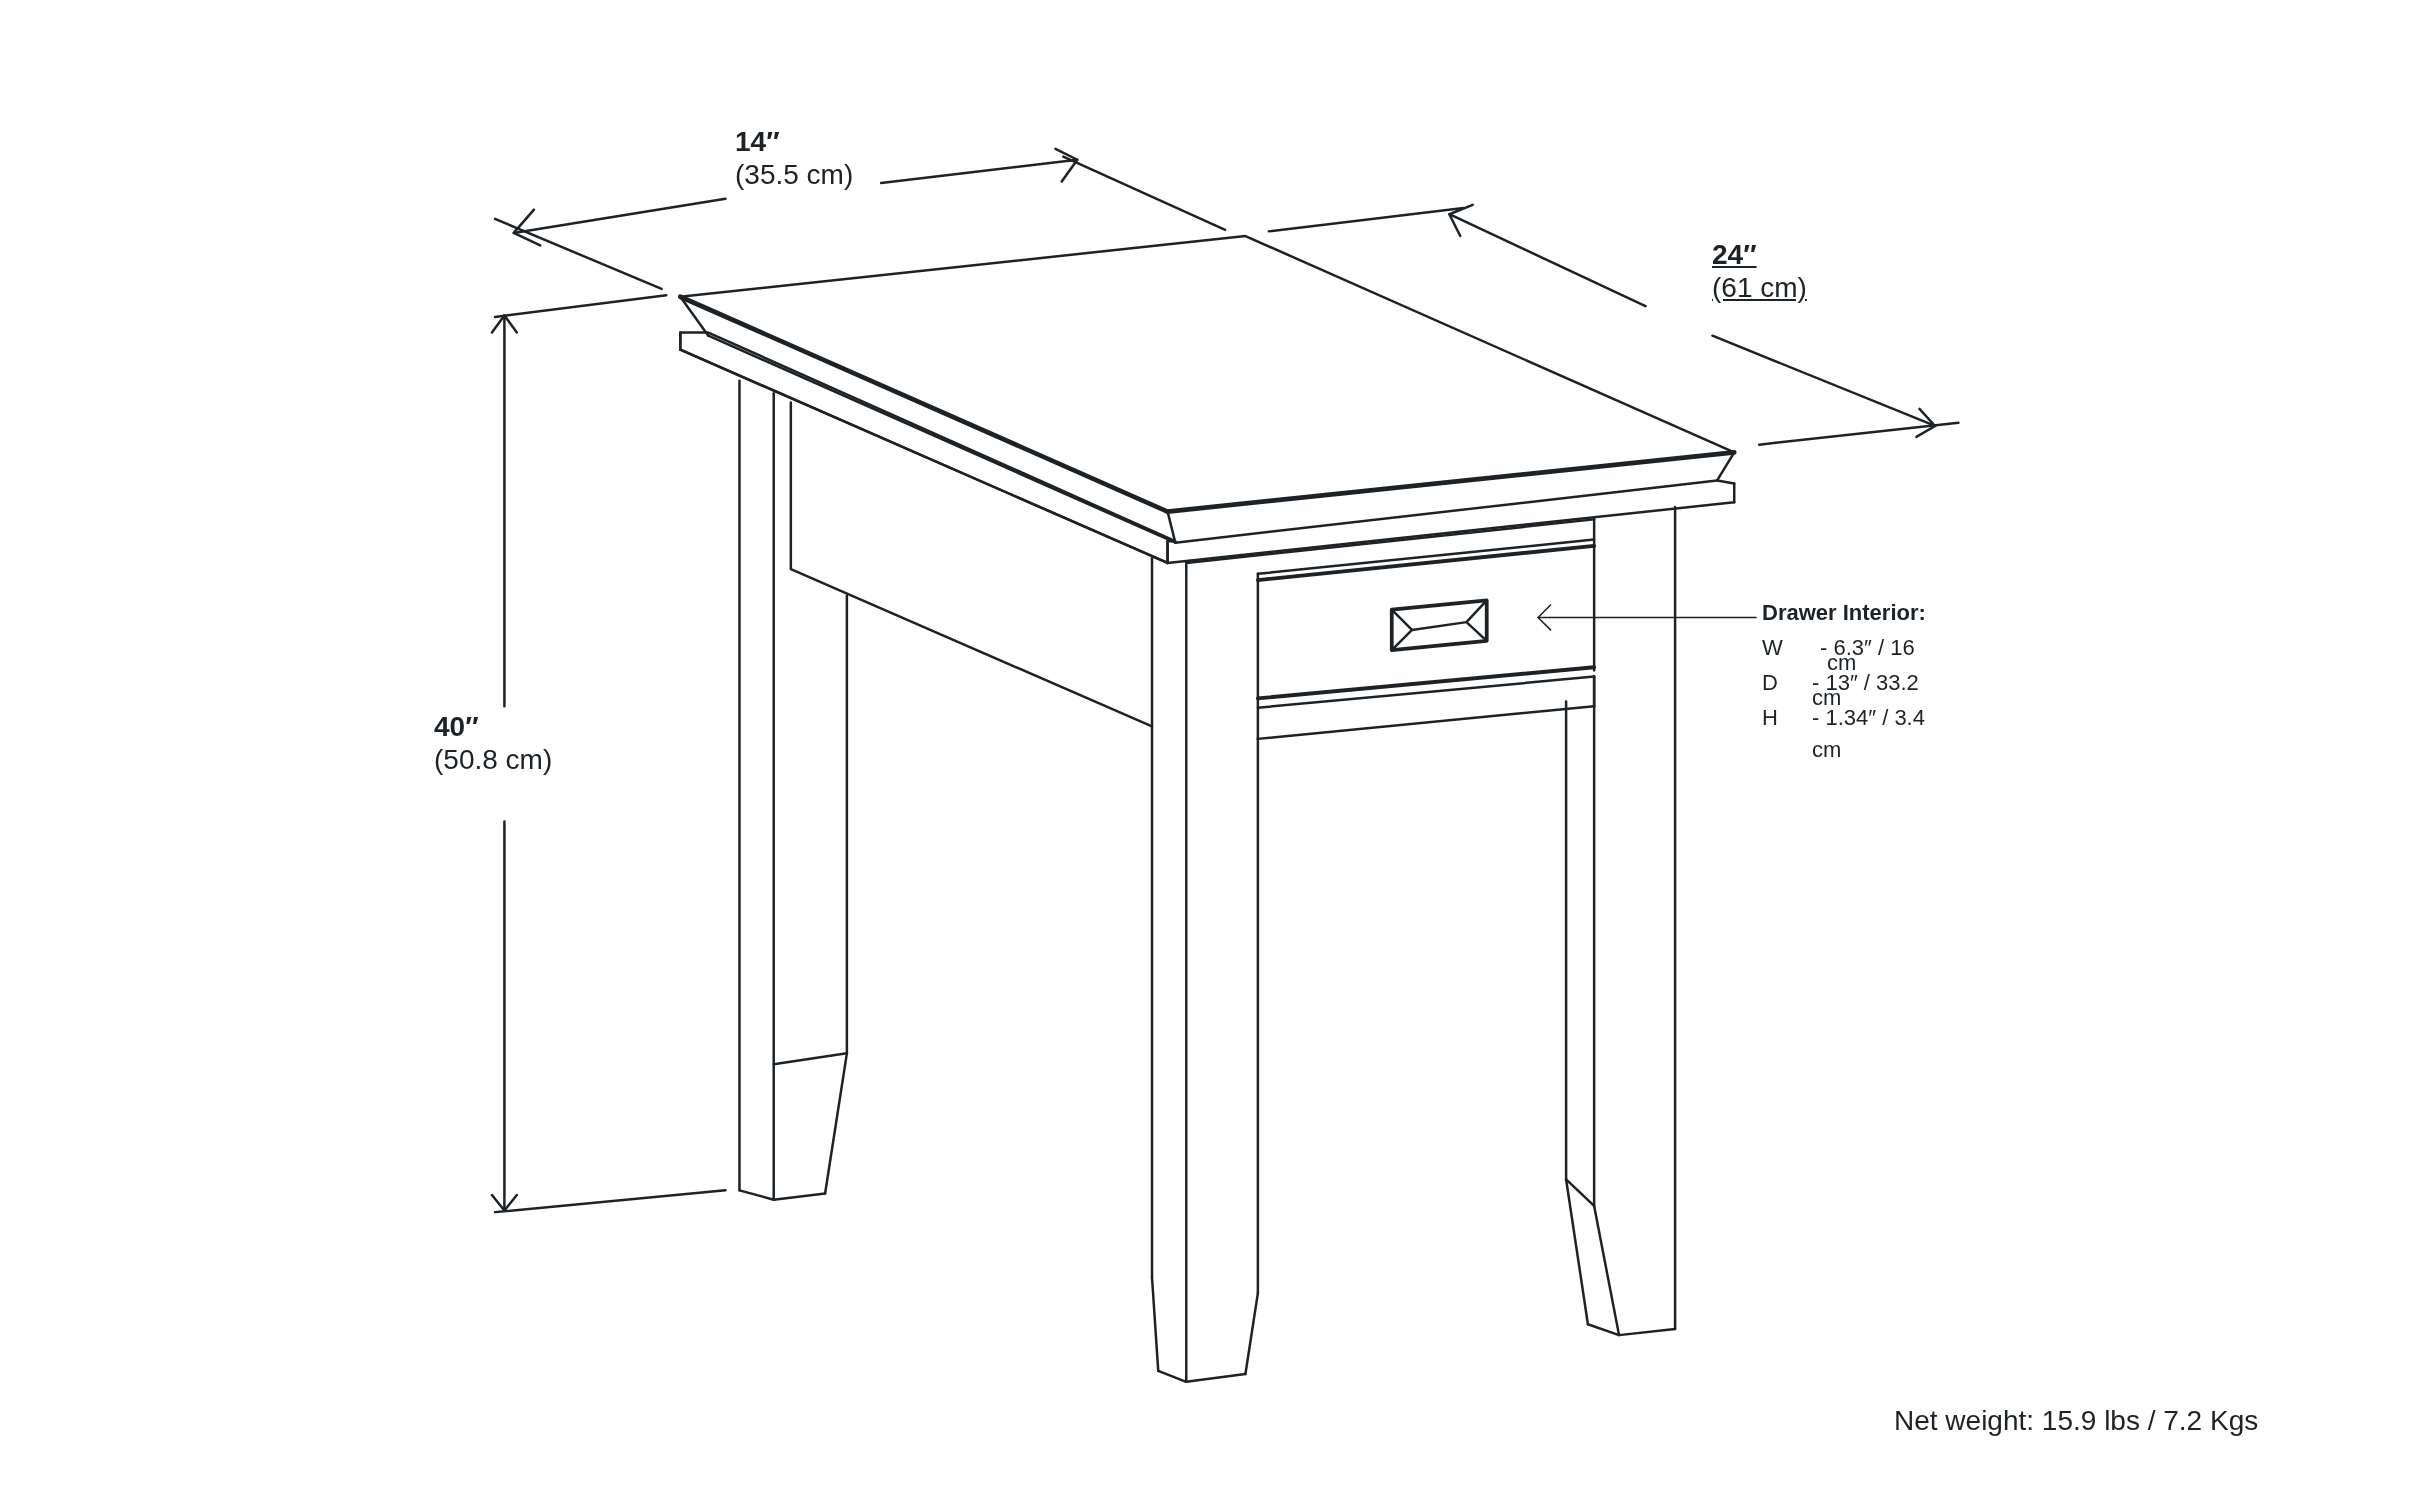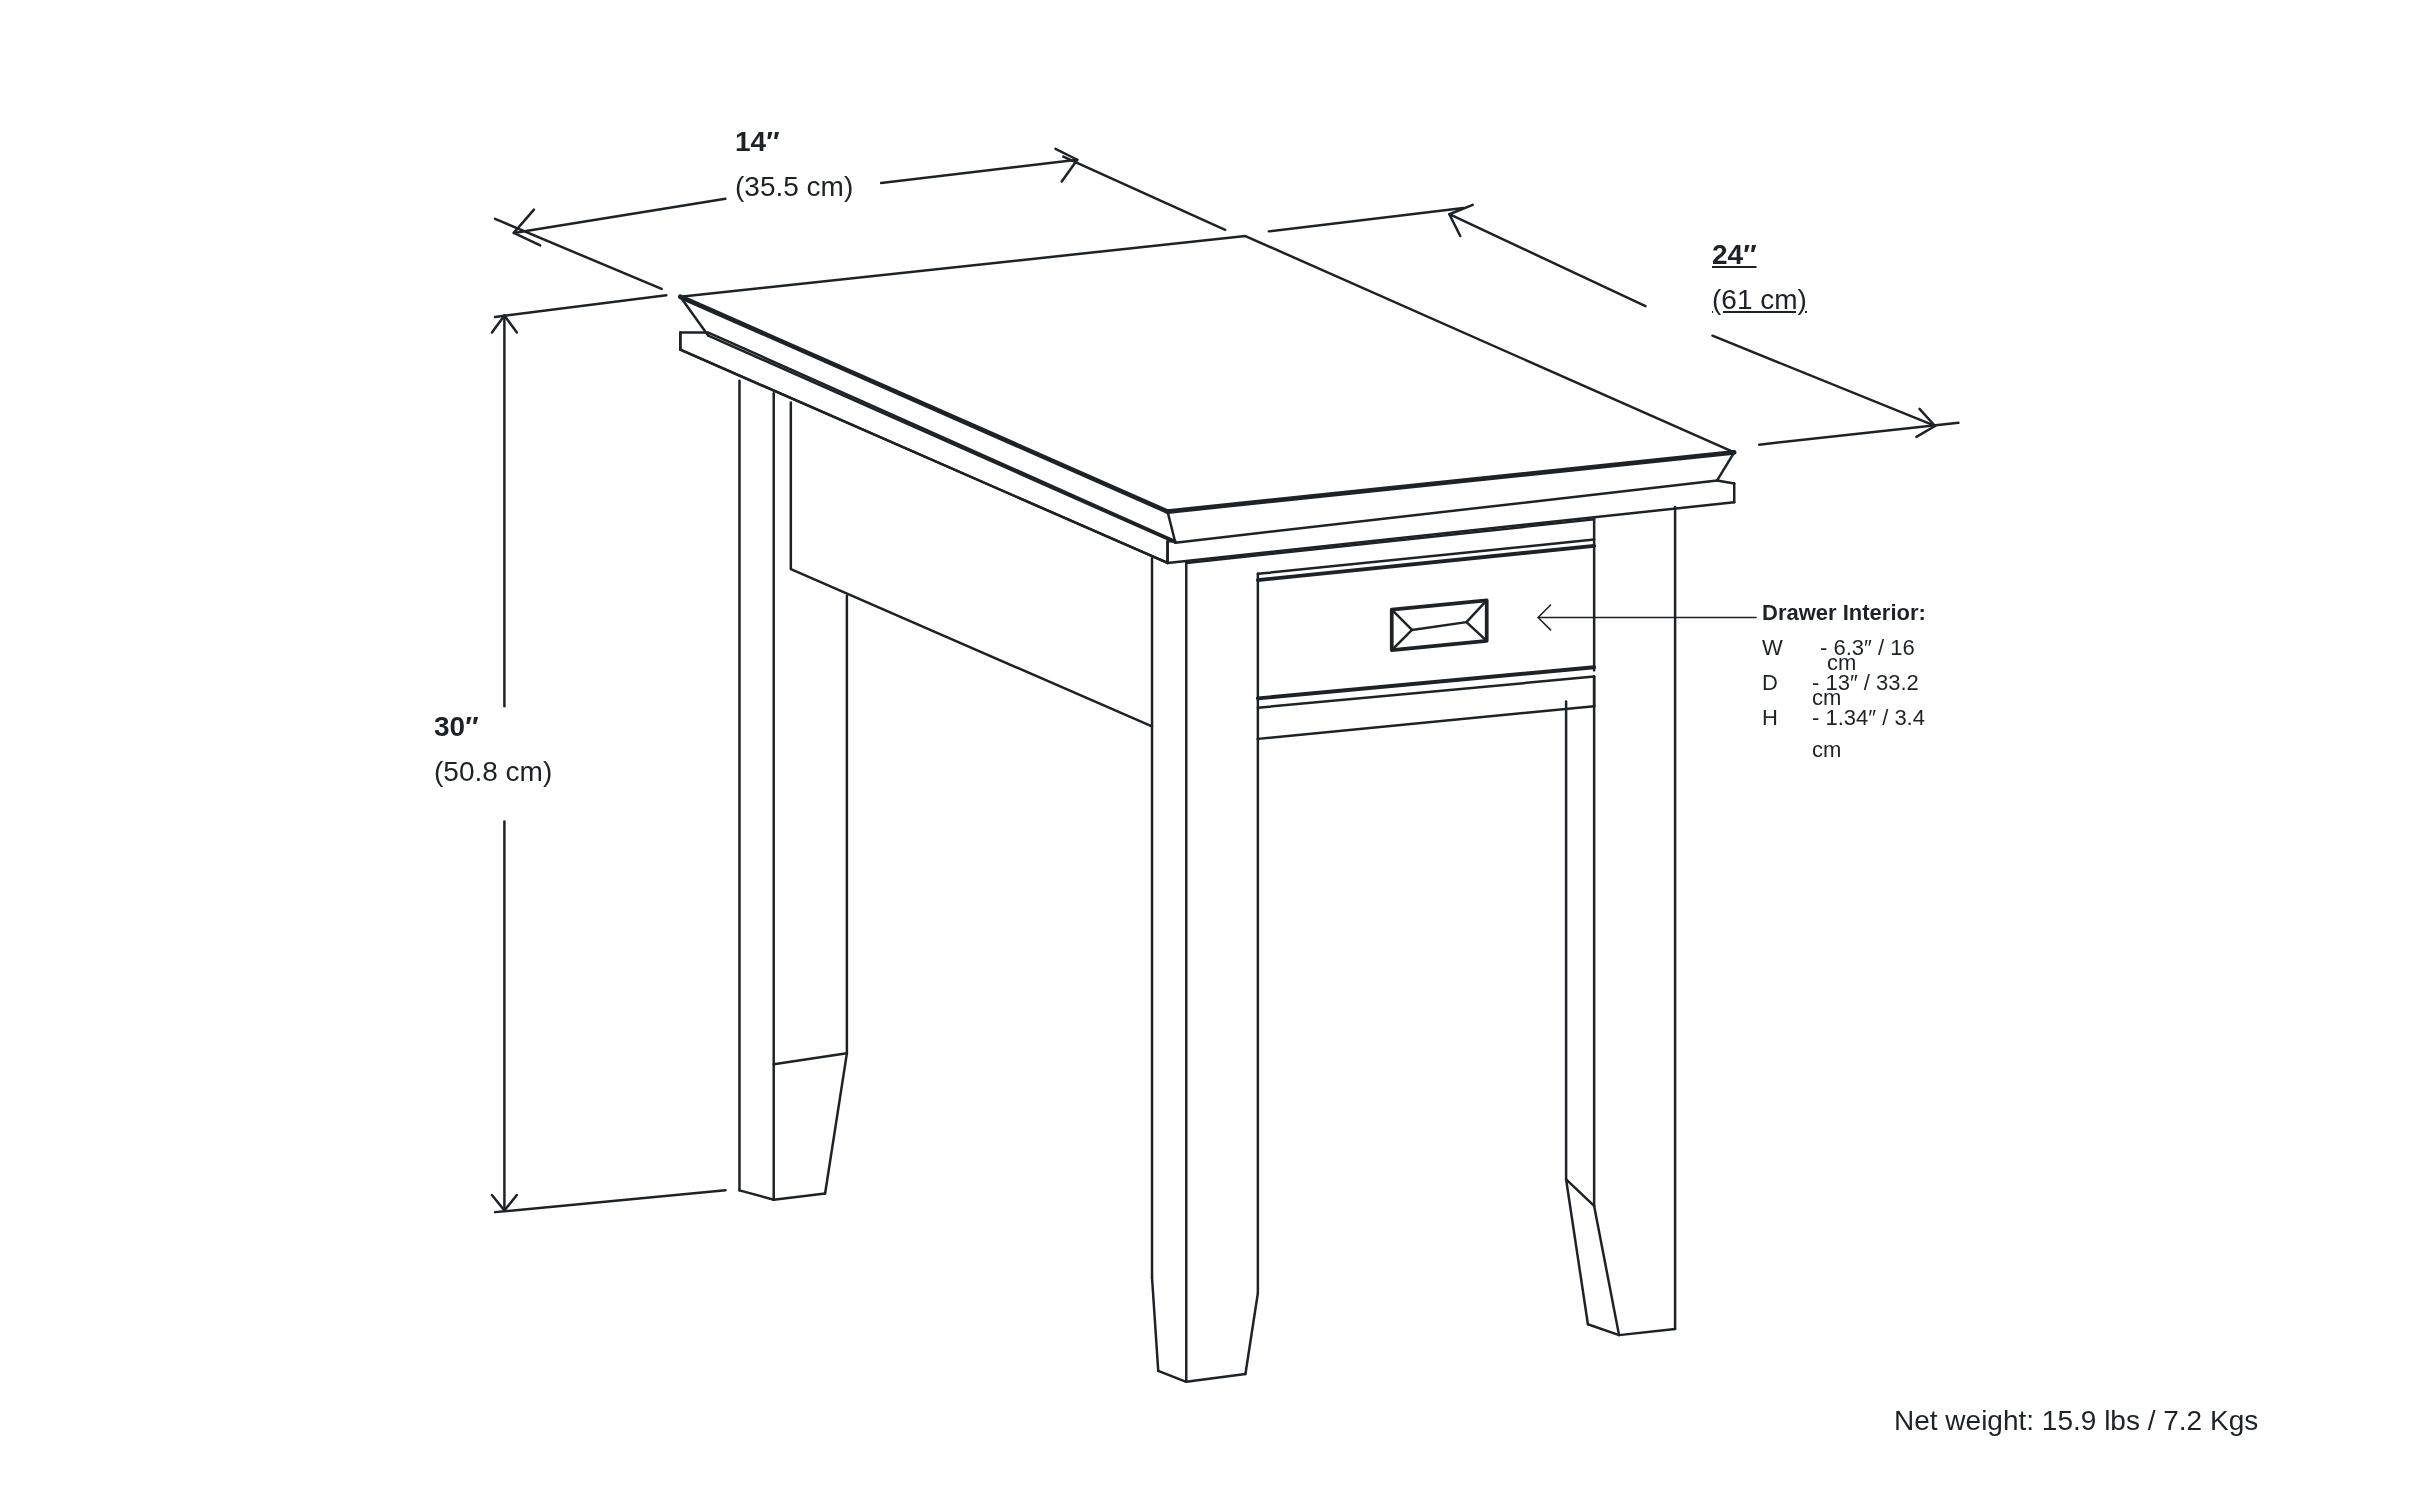--- a/index.html
+++ b/index.html
@@ -2,21 +2,21 @@
 <html style="font-size:13.4px"><head>
   <meta charset="utf-8">
   <style>
     html, body { margin: 0; padding: 0; background: #ffffff; }
     body { width: 2413px; height: 1512px; position: relative; overflow: hidden;
            font-family: "Liberation Sans", "DejaVu Sans", sans-serif; color: #1d2226; }
     .canvas { position: absolute; left: 0; top: 0; width: 2413px; height: 1512px; }
     .lbl { position: absolute; text-align: left; font-size: 28px; line-height: 33px;
            color: #1d2226; white-space: nowrap; }
     .lbl .in { font-weight: 700; display: block; }
-    .lbl .cm { display: block; margin-top: 12px; }
+    .lbl .cm { display: block; }
     .drawer-box { position: absolute; left: 1762px; top: 595px; font-size: 22px; line-height: 35px; color: #1d2226; }
     .drawer-title { font-weight: 700; display: block; }
     .drawer-row { position: relative; display: block; height: 35px; white-space: nowrap; }
     .drawer-row .k { display: inline-block; width: 50px; }
     .drawer-row .v { position: absolute; top: 0; }
     .drawer-row .u { position: absolute; top: 15px; }
     .weight { position: absolute; left: 1894px; top: 1405px; font-size: 28px; color: #1d2226; white-space: nowrap; }
     .weight b { font-weight: 400; margin-top: 16px; }
   </style>
 </head>
@@ -138,21 +138,21 @@
   <span class="in">14″</span>
   <span class="cm">(35.5 cm)</span>
 </div>
 
 <div class="lbl" style="left:1712px; top:238px; width:134px;text-decoration:underline;">
   <span class="in">24″</span>
   <span class="cm">(61 cm)</span>
 </div>
 
 <div class="lbl" style="left:434px; top:710px; width:142px;">
-  <span class="in">30″</span>
+  <span class="in">40″</span>
   <span class="cm">(50.8 cm)</span>
 </div>
 
 <div class="drawer-box">
   <span class="drawer-title">Drawer Interior:</span>
   <span class="drawer-row">
     <span class="k">W</span>
     <span class="v" style="left:58px;">- 6.3″ / 16</span>
     <span class="u" style="left:65px;">cm</span>
   </span>

